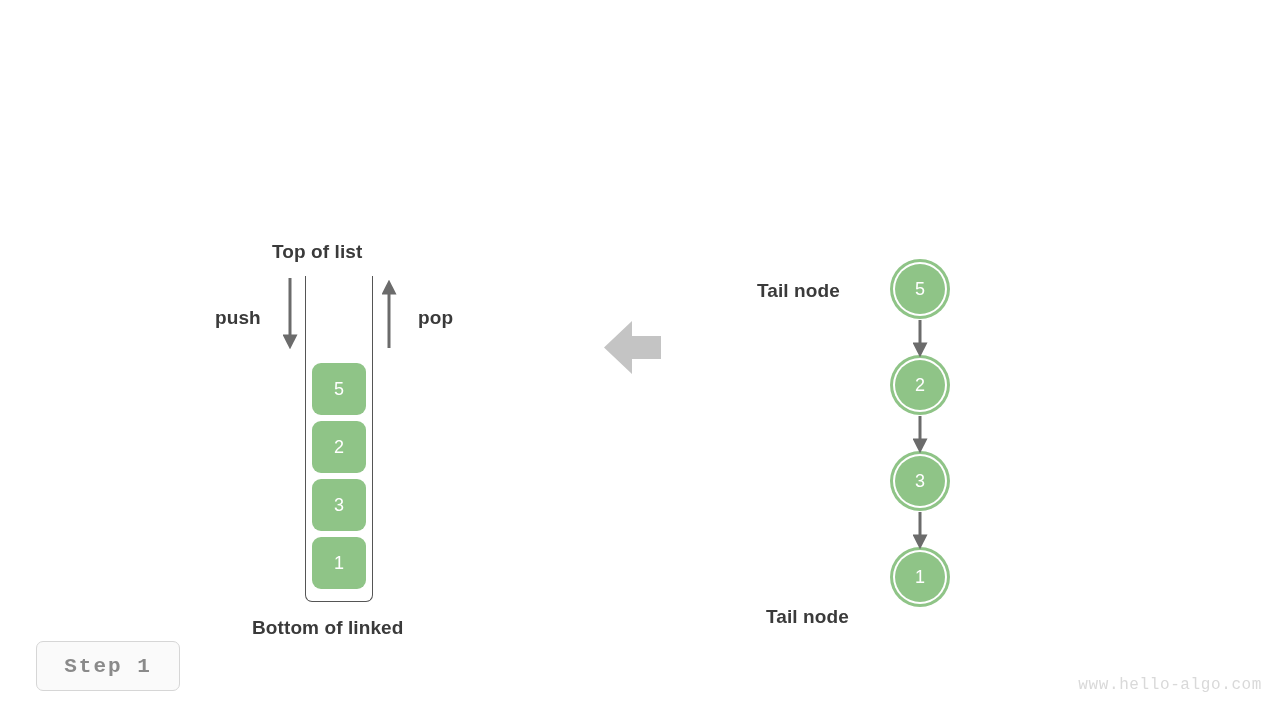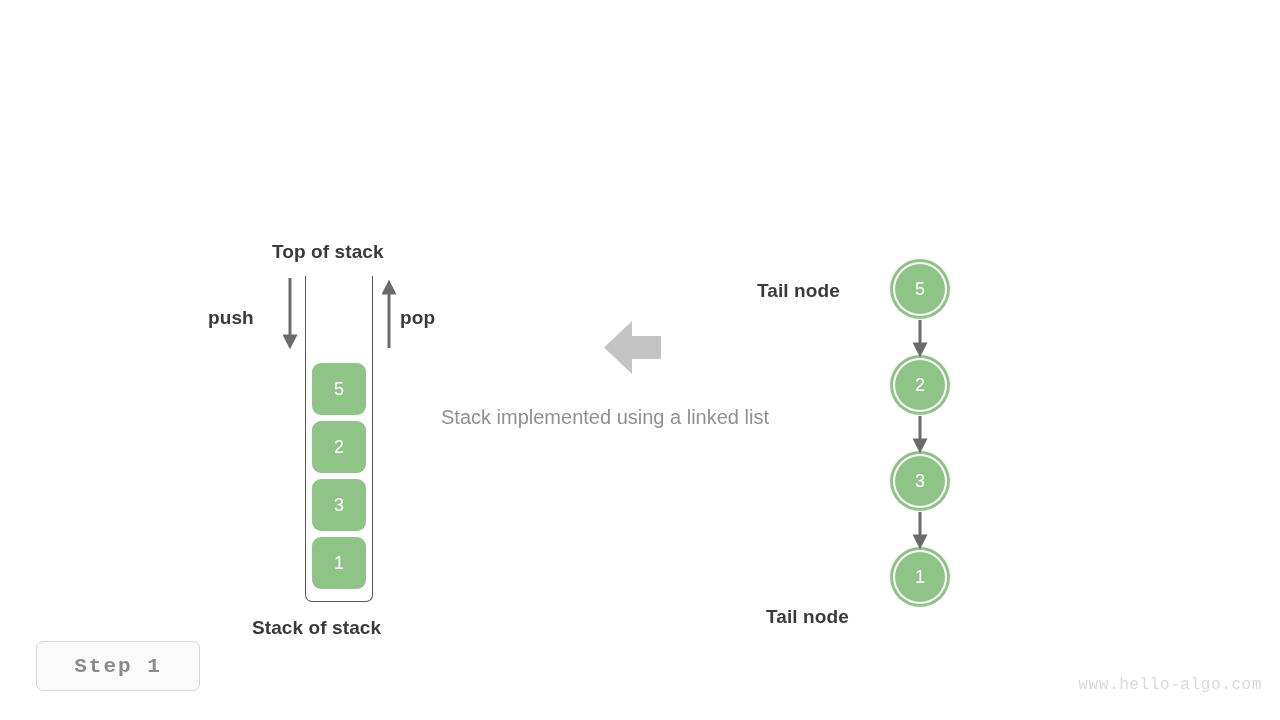--- a/index.html
+++ b/index.html
@@ -41,21 +41,21 @@
     font-size: 20px;
     color: #909090;
     white-space: nowrap;
   }
 
   
   .step-badge {
     position: absolute;
     left: 36px;
     top: 641px;
-    width: 164px;
+    width: 144px;
     height: 50px;
     box-sizing: border-box;
     border: 1.3px solid #d6d6d6;
     border-radius: 7px;
     background: #fafafa;
     display: flex;
     align-items: center;
     justify-content: center;
     font-family: "Liberation Mono", monospace;
     font-weight: bold;
@@ -161,39 +161,38 @@
     display: flex;
     align-items: center;
     justify-content: center;
   }
 </style>
 </head>
 <body>
 
 <div class="canvas">
 
-  <div class="lbl-bold" style="left:272px; top:241px;">Top of stack</div>
-
-  <div class="lbl-bold" style="left:208px; top:307px;">push</div>
-
-  <div class="lbl-bold" style="left:400px; top:307px;">pop</div>
+  <div class="lbl-bold" style="left:272px; top:241px;">Top of list</div>
+
+  <div class="lbl-bold" style="left:215px; top:307px;">push</div>
+
+  <div class="lbl-bold" style="left:418px; top:307px;">pop</div>
 
   <div class="stack-wrap">
     <div class="stack-container"></div>
     <div class="stack-items">
       <div class="stack-cell">5</div>
       <div class="stack-cell">2</div>
       <div class="stack-cell">3</div>
       <div class="stack-cell">1</div>
     </div>
   </div>
 
-  <div class="lbl-bold" style="left:252px; top:617px;">Stack of stack</div>
-
-  <div class="lbl-muted" style="left:441px; top:406px;">Stack implemented using a linked list</div>
+  <div class="lbl-bold" style="left:252px; top:617px;">Bottom of linked</div>
+
 
   <div class="lbl-bold" style="left:757px; top:280px;">Tail node</div>
 
   <div class="ll-node" style="left:890px; top:259px;">
     <div class="ring-outer"></div>
     <div class="ring-gap"></div>
     <div class="core">5</div>
   </div>
 
   <div class="ll-node" style="left:890px; top:355px;">

